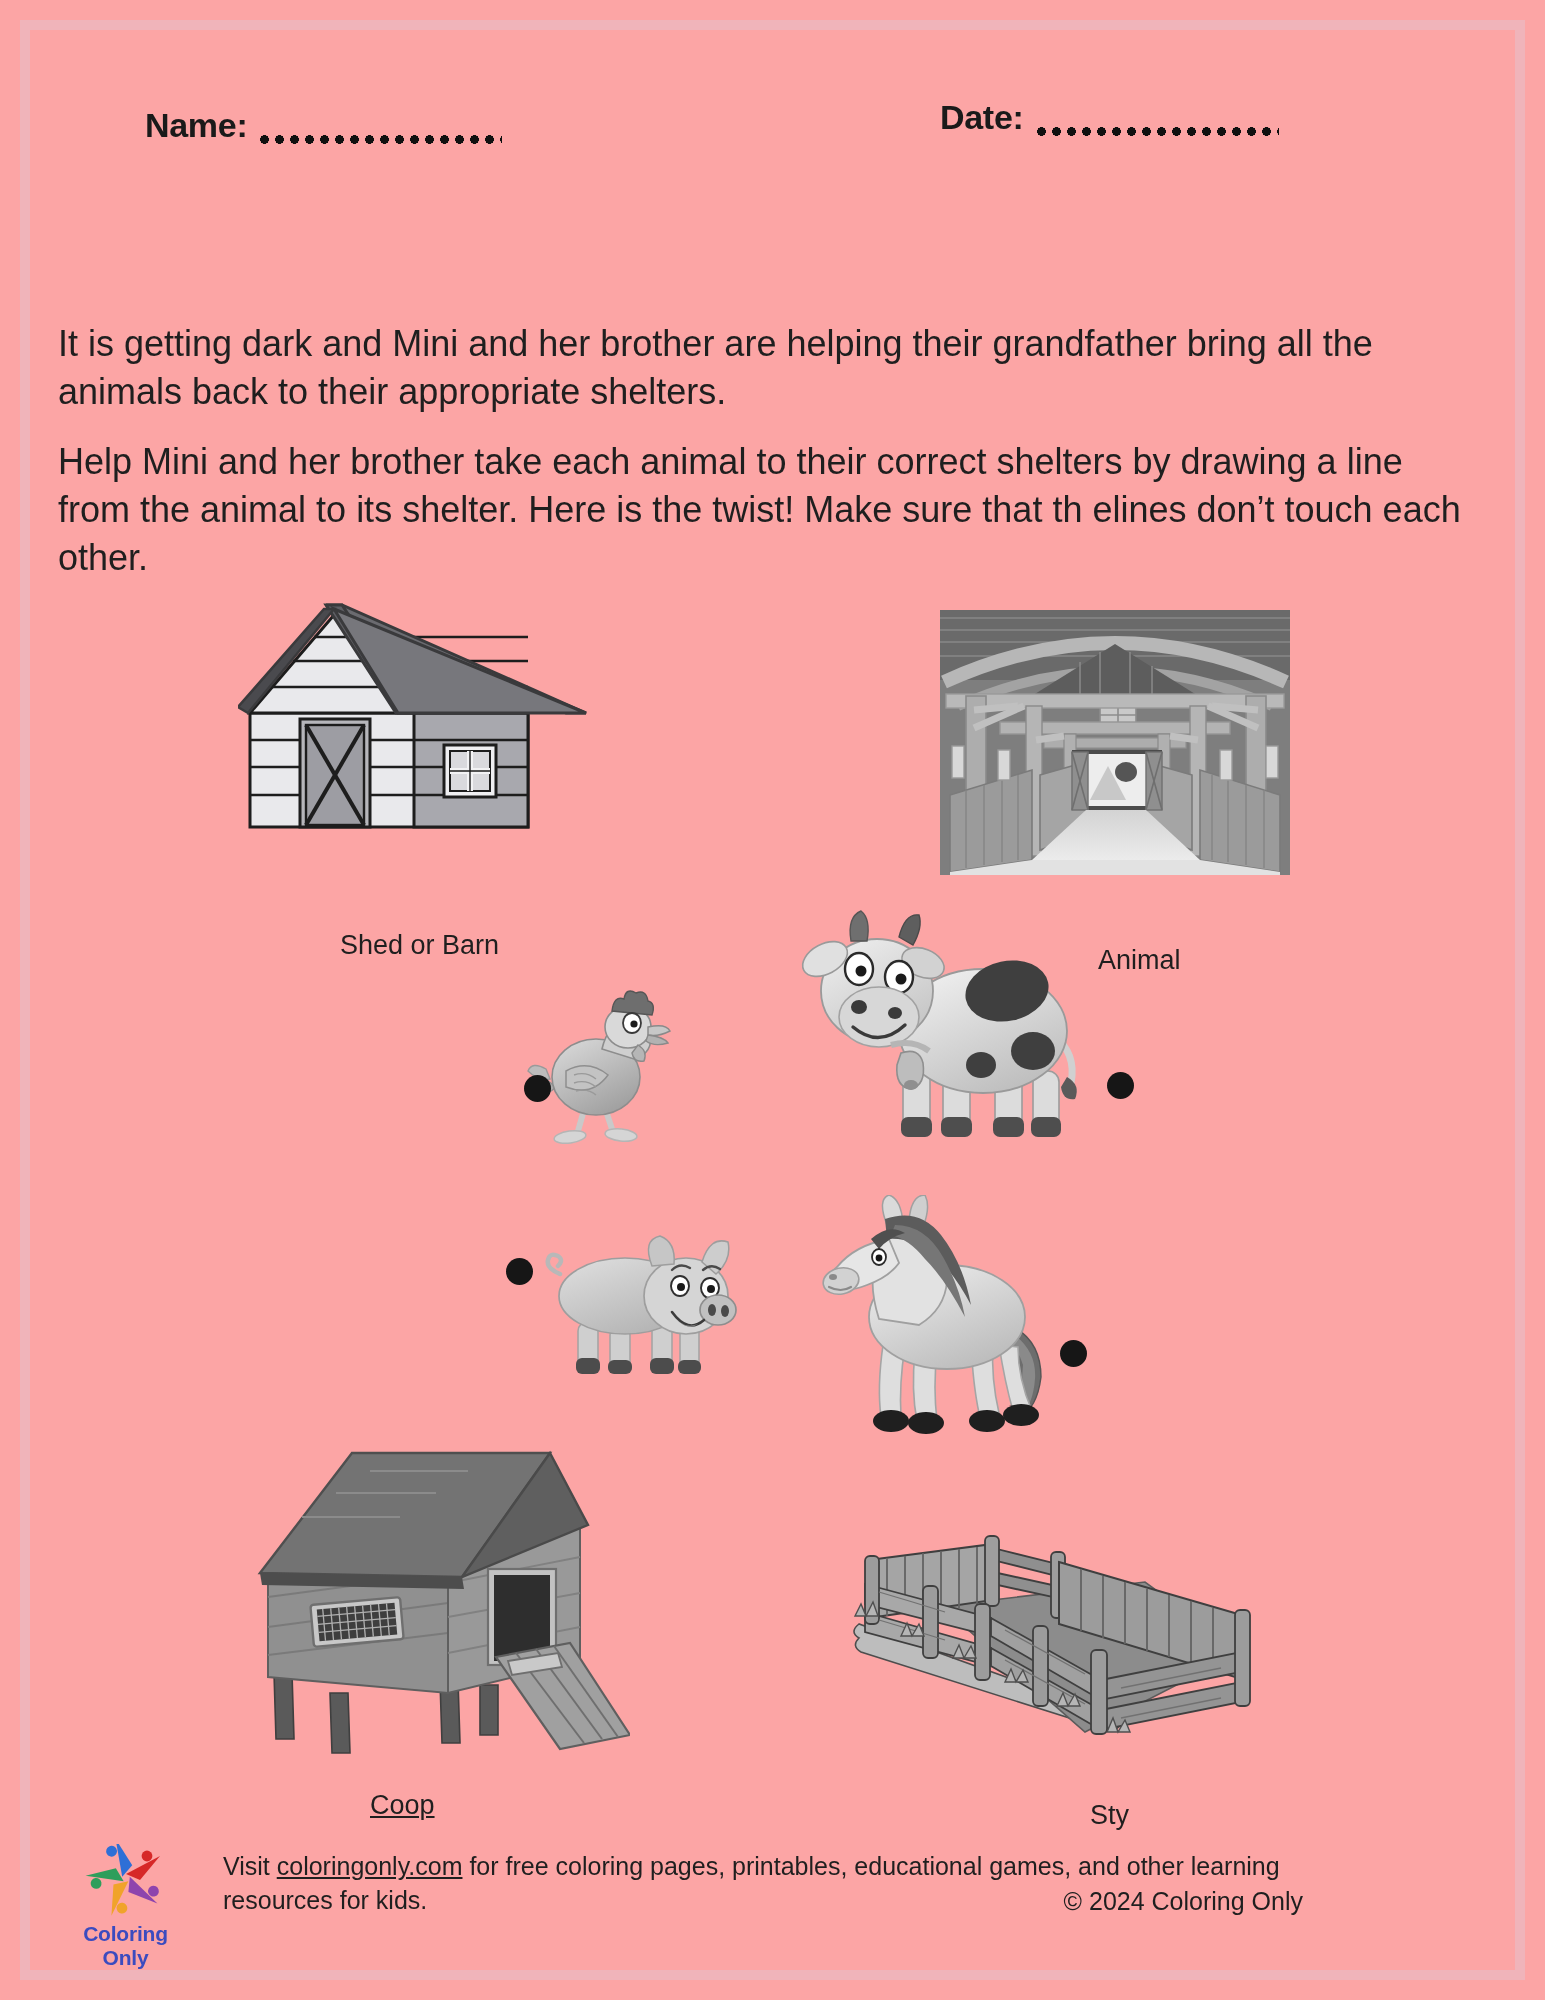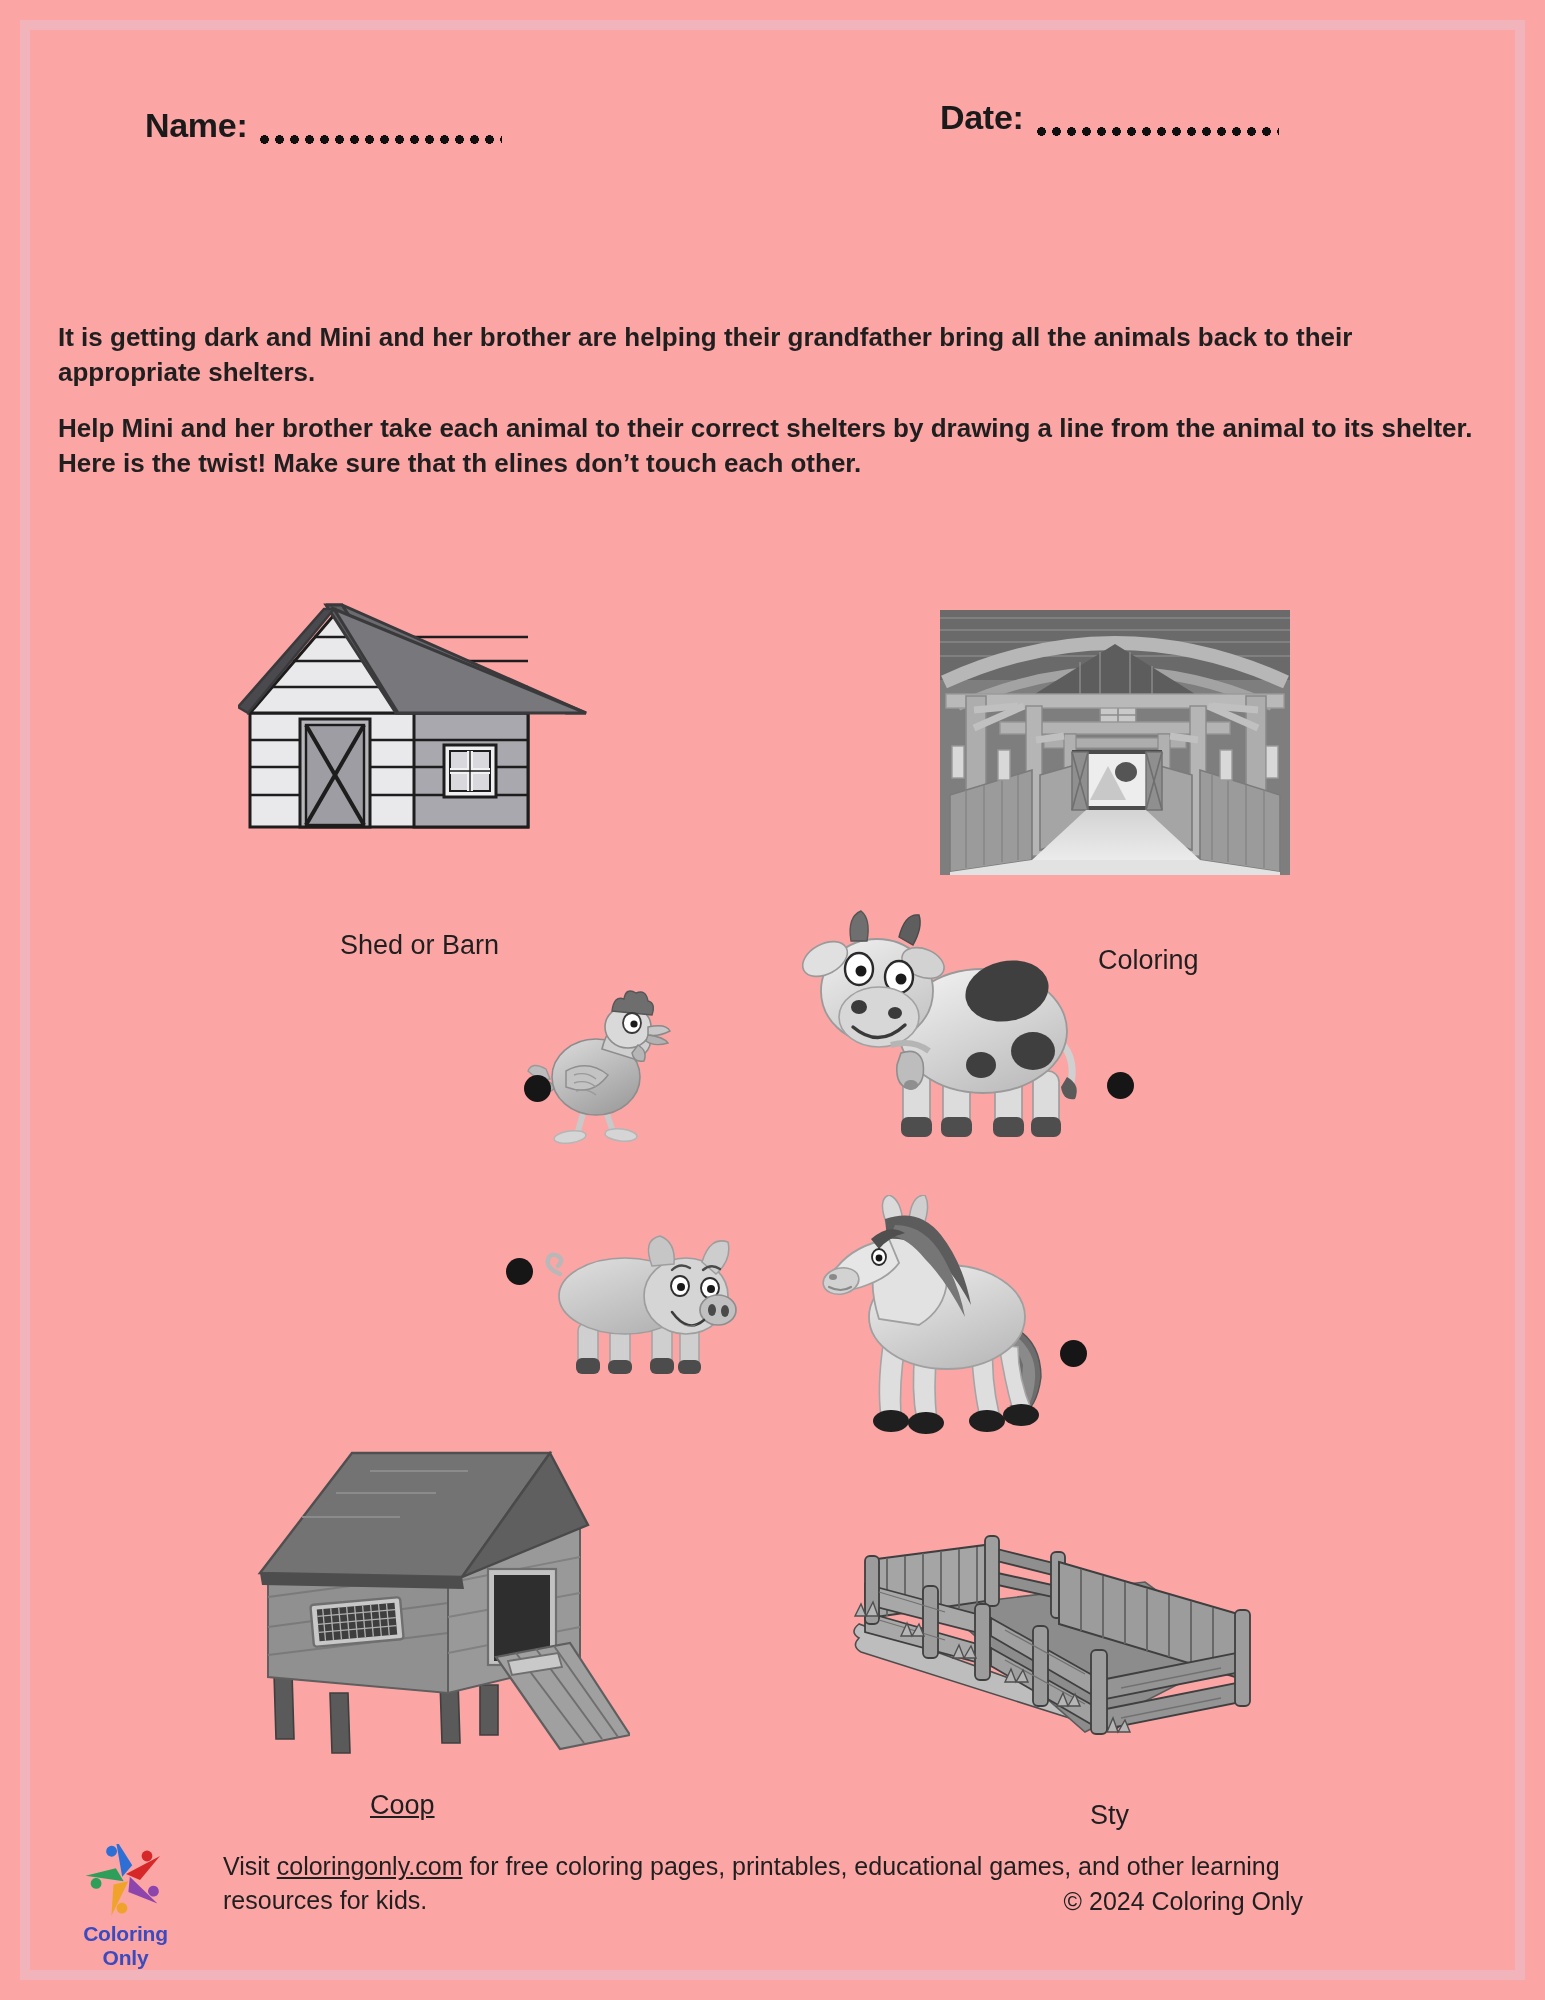--- a/index.html
+++ b/index.html
@@ -74,24 +74,24 @@
 
   
   .instructions {
     position: absolute;
     left: 58px;
     top: 320px;
     width: 1425px;
   }
   .instructions p {
     margin: 0 0 22px 0;
-    font-size: 26px;
+    font-size: 36px;
     line-height: 1.33;
     color: #1f1f1f;
-    font-weight: 700;
+    font-weight: 400;
   }
 
   
   .stage {
     position: absolute;
     left: 0;
     top: 0;
     width: 1545px;
     height: 2000px;
   }
@@ -297,21 +297,21 @@
         <rect x="206" y="142" width="16" height="58" fill="#8f8f8f" stroke="#6f6f6f" stroke-width="1.4"></rect>
         <line x1="132" y1="142" x2="148" y2="200" stroke="#6f6f6f" stroke-width="1.6"></line>
         <line x1="148" y1="142" x2="132" y2="200" stroke="#6f6f6f" stroke-width="1.6"></line>
         <line x1="206" y1="142" x2="222" y2="200" stroke="#6f6f6f" stroke-width="1.6"></line>
         <line x1="222" y1="142" x2="206" y2="200" stroke="#6f6f6f" stroke-width="1.6"></line>
 
         <polygon points="92,250 146,200 206,200 260,250 260,265 92,265" fill="url(#floorG)"></polygon>
         <polygon points="10,262 92,250 260,250 340,262 340,265 10,265" fill="#e2e2e2"></polygon>
       </svg>
     </div>
-    <div class="caption" style="left:1098px; top:945px;">Coloring</div>
+    <div class="caption" style="left:1098px; top:945px;">Animal</div>
 
     <div class="item" style="left:520px; top:965px;">
       <svg width="160" height="190" viewBox="0 0 160 190">
         <defs>
           <linearGradient id="chkBody" x1="0.2" y1="0" x2="0.8" y2="1">
             <stop offset="0%" stop-color="#d7d7d7"></stop>
               <stop offset="100%" stop-color="#9c9c9c"></stop>
           </linearGradient>
         </defs>
 

